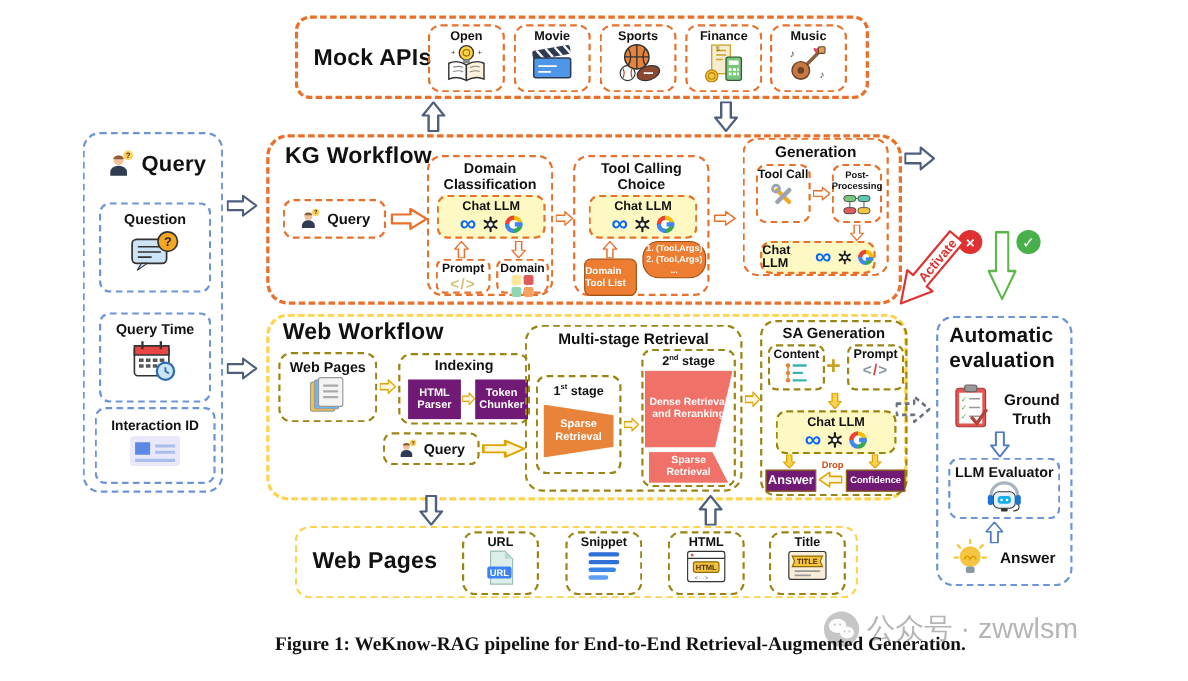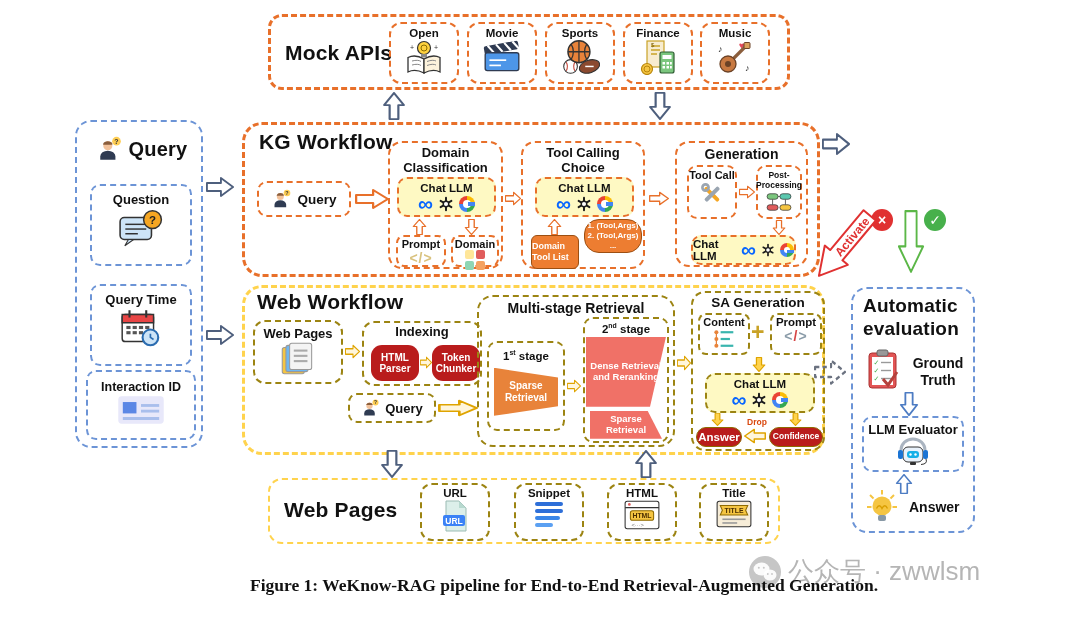--- a/index.html
+++ b/index.html
@@ -22,21 +22,21 @@
         align-items:center;justify-content:center;gap:1px;background:#fef9c3;}
   .chip-t{font-weight:bold;font-size:11.5px;}
   .logos{display:flex;align-items:center;gap:5px;height:18px;}
   .meta{color:#0866FF;font-weight:bold;font-size:21px;line-height:14px;}
   .gicon{width:16px;height:16px;border-radius:50%;position:relative;display:inline-block;
          background:conic-gradient(from -90deg,#EA4335 0 25%,#FBBC05 25% 50%,#34A853 50% 75%,#4285F4 75% 100%);}
   .gicon::before{content:"";position:absolute;inset:4px;background:#fff;border-radius:50%;}
   .gicon::after{content:"";position:absolute;right:0;top:6.5px;width:7px;height:3.5px;background:#4285F4;}
   .fill-orange{background:#ED7D31;border:1.5px solid #9C4F12;border-radius:6px;color:#fff;
                font-weight:bold;display:flex;flex-direction:column;align-items:center;justify-content:center;line-height:1.25;}
-  .gold-box{background:#b91c1c;color:#fff;font-weight:bold;border-radius:11px;
+  .gold-box{background:#701a75;color:#fff;font-weight:bold;border-radius:0;
             display:flex;align-items:center;justify-content:center;text-align:center;line-height:1.1;}
   .gold-bd{border:1.5px solid #8F6A00;}
   .trap{color:#fff;font-weight:bold;display:flex;align-items:center;justify-content:center;
         text-align:center;line-height:1.15;}
   .trap1{background:#E8833A;clip-path:polygon(0 0,100% 20%,100% 80%,0 100%);}
   .trap2{background:#F07167;clip-path:polygon(0 0,100% 0,80% 100%,0 100%);}
   .trap3{background:#F07167;clip-path:polygon(0 0,80% 0,100% 100%,0 100%);}
   .codetag{font-weight:bold;font-size:14px;letter-spacing:1px;}
   .dgrid{display:grid;grid-template-columns:9px 9px;grid-gap:2px;}
   .dgrid i{width:9px;height:9px;border-radius:2px;display:block;}
@@ -304,21 +304,21 @@
         <span>...</span>
       </div>
     </div>
 
     <i class="b barrow" style="left:404px;top:66px;width:20px;height:15px;">
         <svg viewBox="0 0 30 22" preserveAspectRatio="none">
           <polygon points="1,7 16,7 16,2 29,11 16,20 16,15 1,15" fill="#fff" stroke="#E8702A" stroke-width="2" stroke-linejoin="round"></polygon>
         </svg>
       </i>
 
-    <div class="b d-orange2" style="left:430px;top:16px;width:133px;height:126px;border-radius:14px;">
+    <div class="b d-orange2" style="left:430px;top:0;width:133px;height:126px;border-radius:14px;">
       <div class="t-mid" style="margin-top:3px;font-size:14px;">Generation</div>
       <div class="b d-orange2 ctr" style="left:10px;top:22px;width:50px;height:54px;border-radius:10px;padding-top:2px;">
         <b style="font-size:11px;text-align:center;line-height:1.1;">Tool Call</b>
         <svg width="28" height="26" viewBox="0 0 30 30">
             <rect x="4" y="13" width="22" height="4.5" rx="2" transform="rotate(45 15 15)" fill="#F5A623"></rect>
             <rect x="4" y="12.8" width="22" height="4.8" rx="2" transform="rotate(-45 15 15)" fill="#9AA5B1"></rect>
             <circle cx="7.5" cy="7.5" r="3.6" fill="none" stroke="#9AA5B1" stroke-width="3"></circle>
           </svg>
       </div>
       <i class="b barrow" style="left:62px;top:42px;width:16px;height:14px;">

